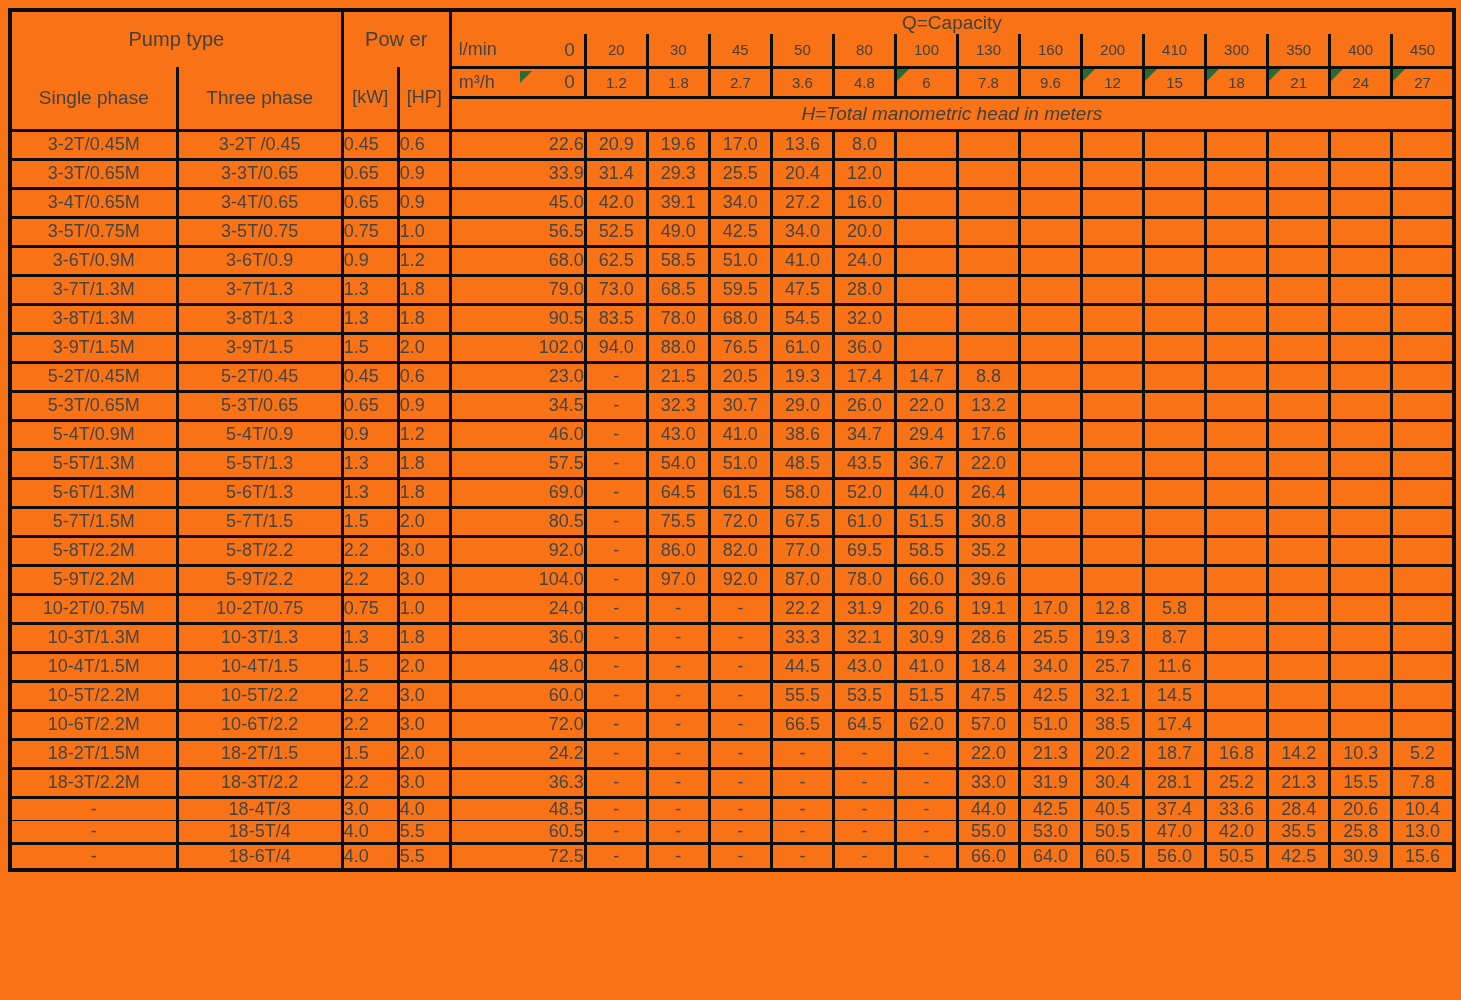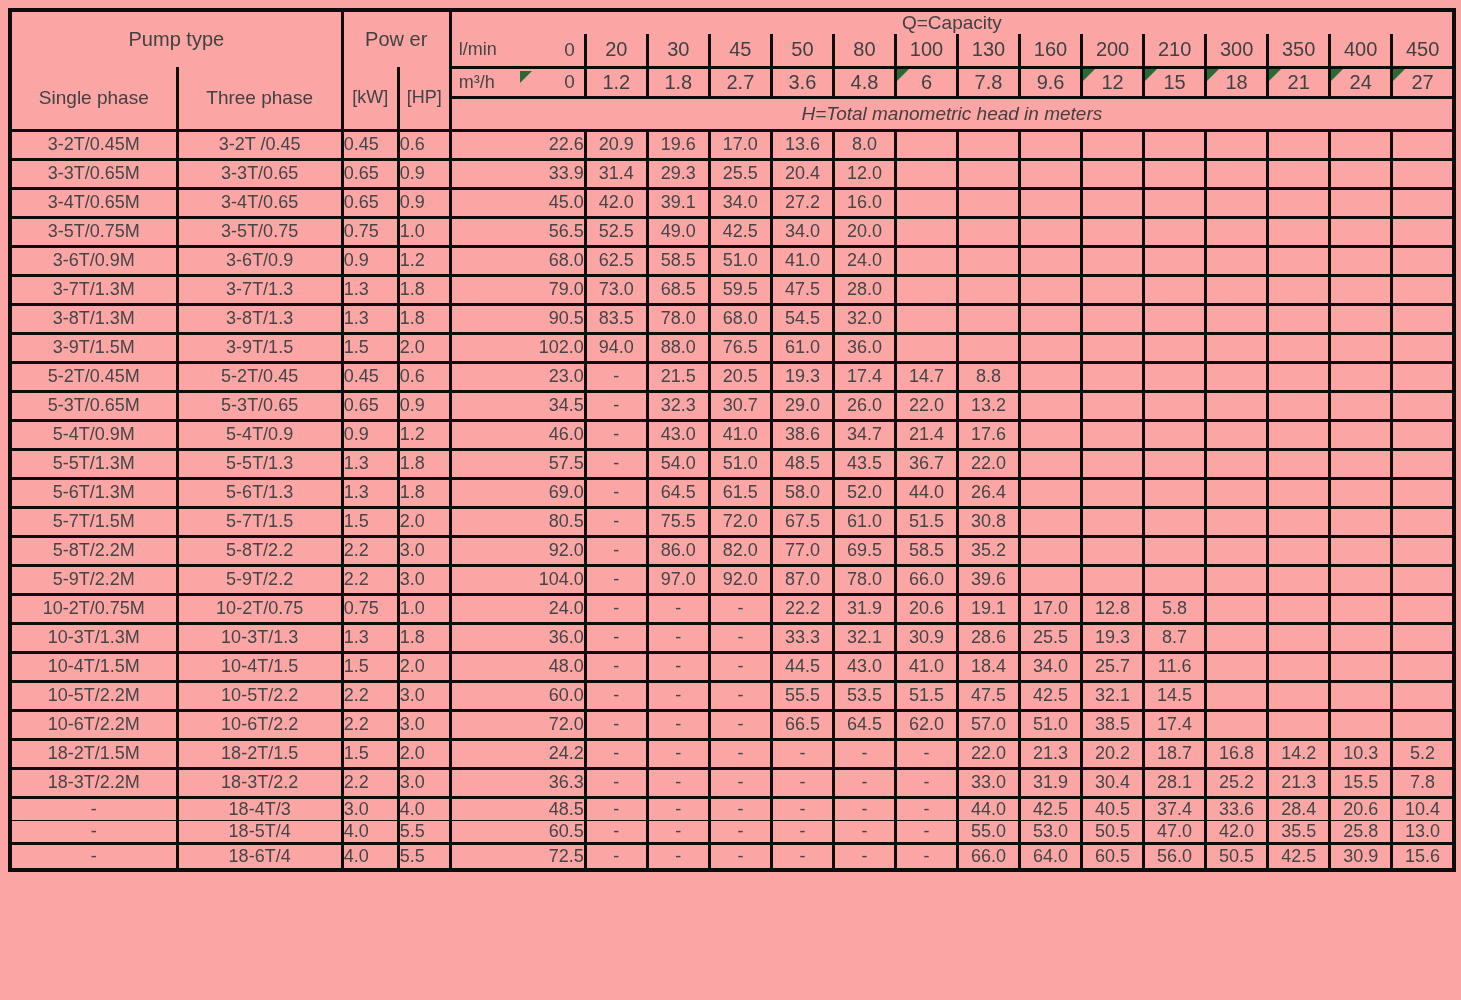--- a/index.html
+++ b/index.html
@@ -1,19 +1,19 @@
 <!DOCTYPE html>
 <html><head>
 <meta charset="utf-8">
 <style>
   html,body{margin:0;padding:0;background:#ffffff;}
   .page{
     position:relative;
     width:1461px;height:1000px;
-    background:#fca5a5;
+    background:#f97316;
     overflow:hidden;
     font-family:"Liberation Sans","DejaVu Sans",sans-serif;
     color:#454545;
   }
   table.pump{
     border-collapse:collapse;
     table-layout:fixed;
     width:1448px;
     margin:8px 0 0 8px;
     border:4px solid #0d0d0d;
@@ -39,21 +39,21 @@
   .no-t{border-top:none !important;}
   
   tr.pre-thin td{border-bottom:1px solid #0d0d0d;}
   tr.thin-top td{border-top:1px solid #0d0d0d;}
   
   .big-h{font-size:20px;text-align:center;color:#414141;}
   .sub-h{font-size:19px;text-align:center;color:#414141;}
   .unit-h{font-size:18px;text-align:center;color:#414141;}
   .qcap-h{font-size:19px;text-align:center;color:#414141;}
   .note-h{font-size:19px;text-align:center;color:#414141;font-style:italic;}
-  th.cap-h{font-size:20px;text-align:center;color:#414141;position:relative;}
+  th.cap-h{font-size:15px;text-align:center;color:#414141;position:relative;}
   
   .unit-cell{position:relative;}
   .unit-flex{display:flex;justify-content:space-between;align-items:center;padding:0 9px 0 7px;}
   .unit-flex .u-label{font-size:18px;}
   .unit-flex .u-zero{font-size:19px;}
   
   td.name-cell{font-size:18px;text-align:center;}
   td.num{font-size:18px;}
   td.cap0{font-size:18px;text-align:right;padding-right:9px;}
   td.cap{font-size:18px;text-align:center;}
@@ -113,21 +113,21 @@
 
       <th class="cap-h no-t">20</th>
           <th class="cap-h no-t">30</th>
           <th class="cap-h no-t">45</th>
           <th class="cap-h no-t">50</th>
           <th class="cap-h no-t">80</th>
           <th class="cap-h no-t">100</th>
           <th class="cap-h no-t">130</th>
           <th class="cap-h no-t">160</th>
           <th class="cap-h no-t">200</th>
-          <th class="cap-h no-t">210</th>
+          <th class="cap-h no-t">410</th>
           <th class="cap-h no-t">300</th>
           <th class="cap-h no-t">350</th>
           <th class="cap-h no-t">400</th>
           <th class="cap-h no-t">450</th>
         </tr>
       <tr class="hr3" id="m3h-row">
         <th class="sub-h no-t" rowspan="2">Single phase</th>
         <th class="sub-h no-t" rowspan="2">Three phase</th>
         <th class="unit-h no-t" rowspan="2">[kW]</th>
         <th class="unit-h no-t" rowspan="2">[HP]</th>
@@ -374,21 +374,21 @@
           <td class="name-cell">5-4T/0.9M</td>
           <td class="name-cell">5-4T/0.9</td>
           <td class="num">0.9</td>
           <td class="num">1.2</td>
           <td class="cap0">46.0</td>
           <td class="cap">-</td>
           <td class="cap">43.0</td>
           <td class="cap">41.0</td>
           <td class="cap">38.6</td>
           <td class="cap">34.7</td>
-          <td class="cap">21.4</td>
+          <td class="cap">29.4</td>
           <td class="cap">17.6</td>
           <td class="cap"></td>
           <td class="cap"></td>
           <td class="cap"></td>
           <td class="cap"></td>
           <td class="cap"></td>
           <td class="cap"></td>
           <td class="cap"></td>
         </tr>
         <tr>

